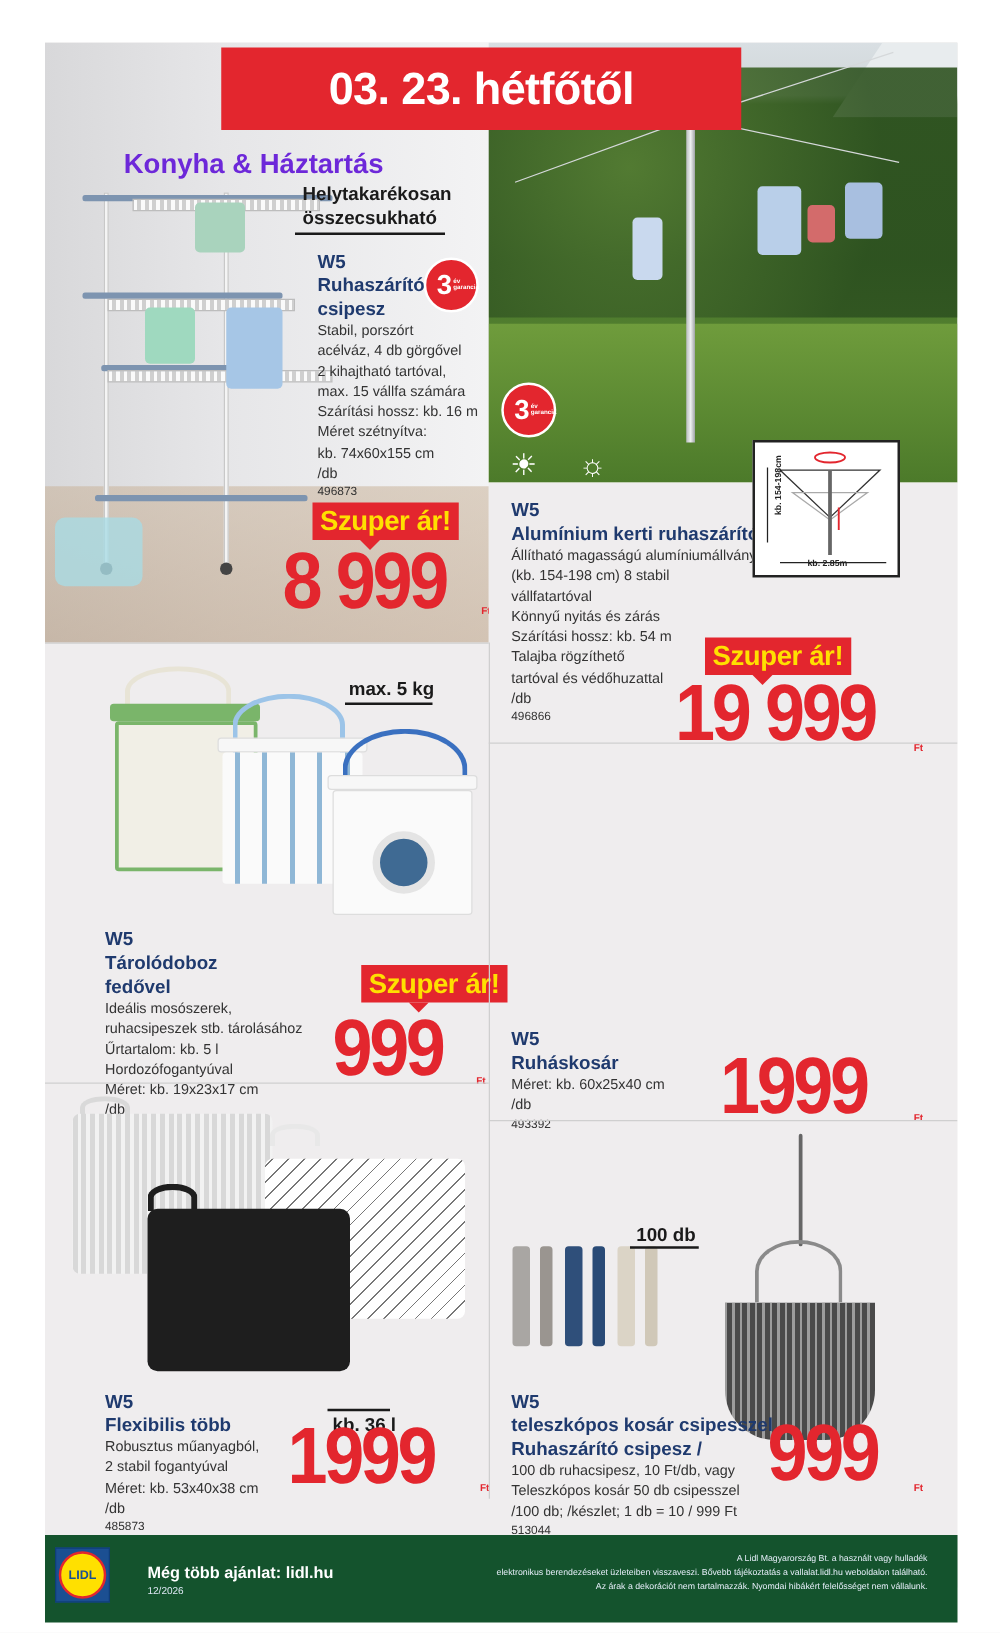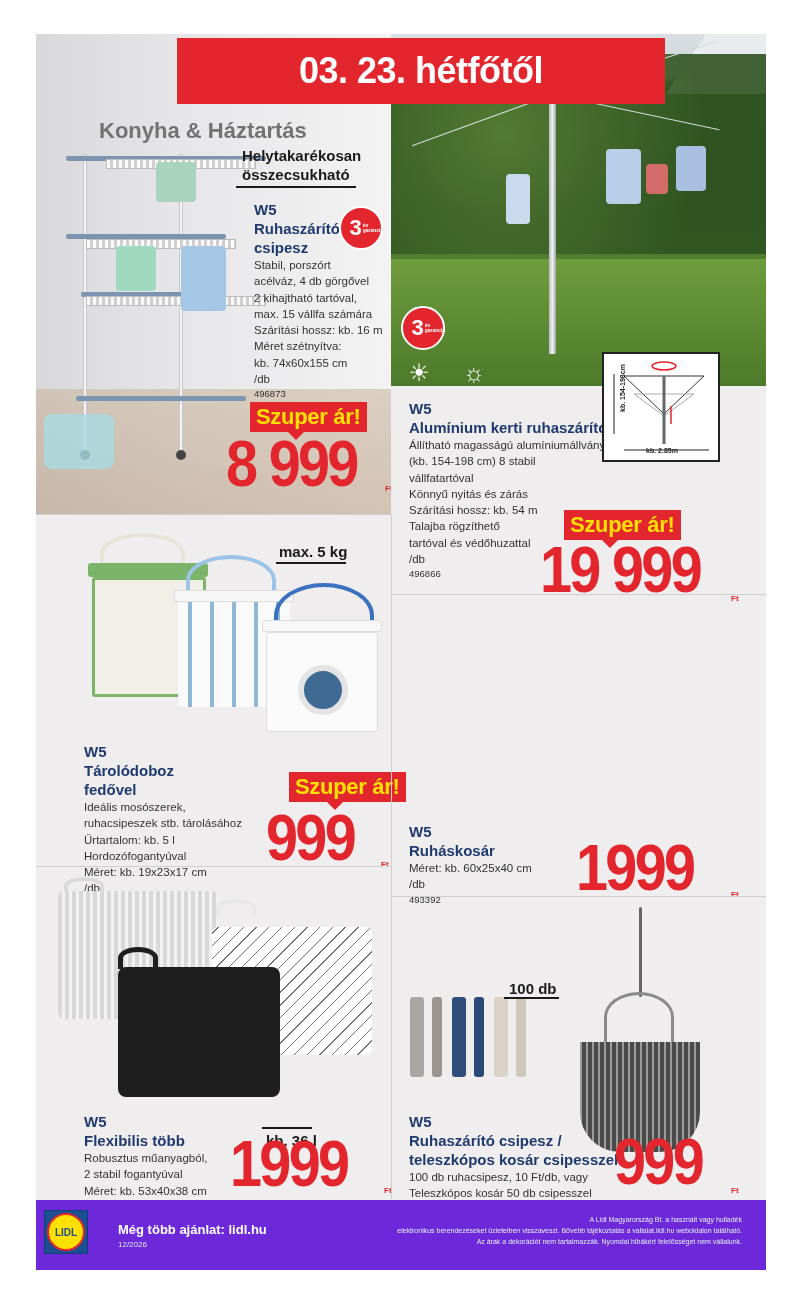--- a/index.html
+++ b/index.html
@@ -2,26 +2,26 @@
 <html><head>
 <meta charset="utf-8">
 <style>
   * { box-sizing: border-box; margin: 0; padding: 0; }
   html, body { width: 800px; height: 1306px; background: #ffffff; overflow: hidden; }
   body { font-family: "Liberation Sans", sans-serif; position: relative; }
 
   .page { position: absolute; left: 36px; top: 34px; width: 730px; height: 1236px; background: #efedee; overflow: hidden; }
 
   
-  .date-banner { position: absolute; left: 141px; top: 4px; width: 488px; height: 66px; background: #e3262e; color: #fff; font-weight: bold; font-size: 36px; display: flex; align-items: center; justify-content: center; letter-spacing: -0.5px; z-index: 5; }
+  .date-banner { position: absolute; left: 141px; top: 4px; width: 416px; height: 66px; background: #e3262e; color: #fff; font-weight: bold; font-size: 36px; display: flex; align-items: center; justify-content: center; letter-spacing: -0.5px; z-index: 5; }
 
   
   .cell1 { position: absolute; left: 0; top: 0; width: 355px; height: 480px; background: linear-gradient(90deg,#d8d8da 0%, #e6e6e8 40%, #f3f3f4 100%); }
   .floor1 { position: absolute; left: 0; top: 355px; width: 355px; height: 125px; background: linear-gradient(180deg,#c9b39a,#b89c7f); opacity: .55; }
-  .section-title { position: absolute; left: 63px; top: 84px; font-size: 22px; font-weight: bold; color: #737373; }
+  .section-title { position: absolute; left: 63px; top: 84px; font-size: 22px; font-weight: bold; color: #6d28d9; }
   .callout { position: absolute; font-weight: bold; color: #1a1a1a; font-size: 15px; line-height: 19px; }
   .callout-line { position: absolute; height: 2px; background: #1a1a1a; }
 
   .prod-brand { font-weight: bold; color: #1f3a6e; font-size: 15px; line-height: 19px; }
   .prod-name { font-weight: bold; color: #1f3a6e; font-size: 15px; line-height: 19px; }
   .prod-desc { color: #333; font-size: 11.5px; line-height: 16.3px; }
   .prod-code { color: #333; font-size: 9.5px; line-height: 13px; }
 
   .badge3 { position: absolute; width: 44px; height: 44px; border-radius: 50%; background: #e3262e; border: 2px solid #fff; color: #fff; display: flex; align-items: center; justify-content: center; font-weight: bold; font-size: 22px; }
   .badge3 small { font-size: 5px; line-height: 5px; margin-left: 1px; display: block; width: 10px; }
@@ -52,21 +52,21 @@
   .diagram { position: absolute; left: 566px; top: 318px; width: 118px; height: 110px; background: #fff; border: 2px solid #222; z-index: 4; }
 
   .divider-v { position: absolute; left: 355px; width: 1px; background: #cfcfcf; }
   .divider-h { position: absolute; height: 1px; background: #cfcfcf; }
 
   
   .box { position: absolute; border-radius: 3px; }
   .handle { position: absolute; border-radius: 50% 50% 0 0; border: 4px solid; border-bottom: none; }
 
   
-  .footer { position: absolute; left: 36px; top: 1200px; width: 730px; height: 70px; background: #6d28d9; color: #fff; }
+  .footer { position: absolute; left: 36px; top: 1228px; width: 730px; height: 70px; background: #14532d; color: #fff; }
   .logo { position: absolute; left: 8px; top: 10px; width: 44px; height: 44px; background: #1b4f92; border: 1px solid #0f3e78; display: flex; align-items: center; justify-content: center; }
   .logo-circle { width: 38px; height: 38px; border-radius: 50%; background: #ffe000; border: 2px solid #e3262e; display: flex; align-items: center; justify-content: center; color: #1b4f92; font-weight: bold; font-size: 10px; }
   .footer-cta { position: absolute; left: 82px; top: 22px; font-weight: bold; font-size: 13px; }
   .footer-week { position: absolute; left: 82px; top: 40px; font-size: 8px; color: #dfe8f5; }
   .footer-legal { position: absolute; right: 24px; top: 14px; width: 400px; text-align: right; font-size: 7px; line-height: 11px; color: #e6eef9; }
 </style>
 </head>
 <body>
 
 <div class="page">
@@ -283,22 +283,22 @@
       <div class="box" style="left:247px;top:10px;width:3px;height:90px;background:#666;"></div>
       <div class="handle" style="left:212px;top:95px;width:70px;height:50px;border-color:#8a8a8a;border-width:3px;"></div>
       <div class="box" style="left:188px;top:145px;width:120px;height:110px;background:repeating-linear-gradient(90deg,#9c9c9c 0 2px,transparent 2px 6px),#4a4a4a;border-radius:0 0 40px 40px;"></div>
     </div>
     <div class="callout" style="left:117px;top:82px;">100 db</div>
     <div class="callout-line" style="left:112px;top:100px;width:55px;"></div>
   </div>
 
   <div style="position:absolute;left:373px;top:1078px;width:230px;">
     <div class="prod-brand">W5</div>
+    <div class="prod-name">teleszkópos kosár csipesszel</div>
     <div class="prod-name">Ruhaszárító csipesz /</div>
-    <div class="prod-name">teleszkópos kosár csipesszel</div>
     <div class="prod-desc">
       <div>100 db ruhacsipesz, 10 Ft/db, vagy</div>
       <div>Teleszkópos kosár 50 db csipesszel</div>
       <div>/100 db; /készlet; 1 db = 10 / 999 Ft</div>
     </div>
     <div class="prod-code">513044</div>
   </div>
 
   <div class="price" style="left:578px;top:1096px;">999</div>
   <div class="ft" style="left:684px;top:1152px;">Ft</div>

